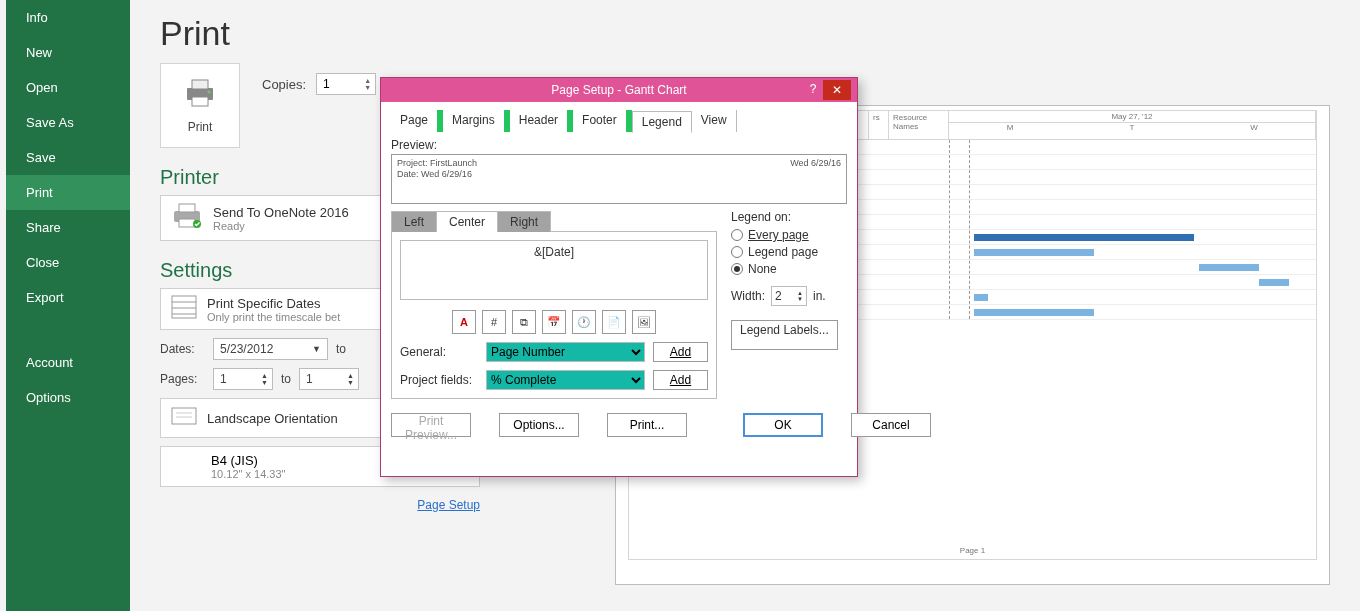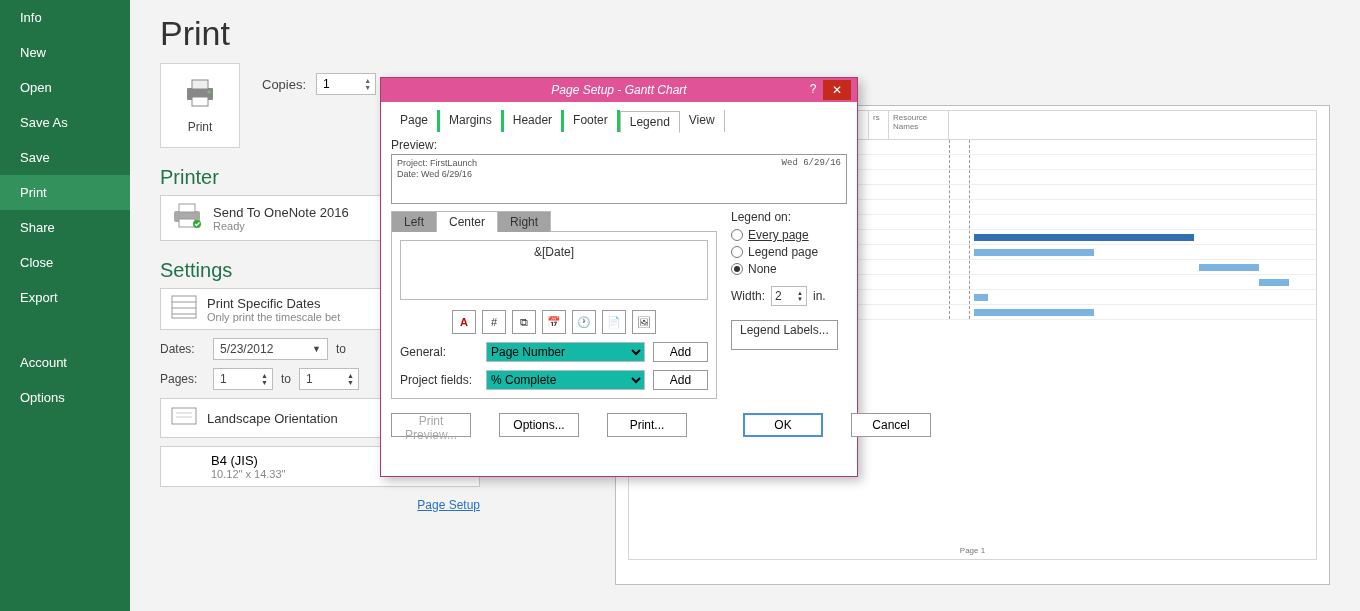--- a/index.html
+++ b/index.html
@@ -1,19 +1,19 @@
 <!DOCTYPE html>
 <html><head>
 <meta charset="utf-8">
 <style>
 * { box-sizing: border-box; margin: 0; padding: 0; font-family: "Segoe UI", sans-serif; }
 body { background: #f3f3f3; width: 1360px; height: 611px; overflow: hidden; position: relative; }
 
 .sidebar { position: absolute; left: 0; top: 0; width: 130px; height: 611px; background: #2e7d32; background: linear-gradient(#1e7a3c,#1a6b34); background:#1e7a3d; }
-.sidebar { background:#1a7744; }
+.sidebar { background:#1a7744;margin-left:6px; }
 .sidebar { background:#217346; }
 .sidebar-item { color: #fff; font-size: 13px; padding: 10px 20px; cursor: pointer; }
 .sidebar-item.active { background: #33925c; }
 .sidebar-gap { height: 30px; }
 
 .main { position: absolute; left: 130px; top: 0; right: 0; height: 611px; background:#f3f3f3; padding: 14px 30px; }
 .page-title { font-size: 34px; font-weight: 300; color: #333; margin-bottom: 10px; }
 
 .print-block { display:flex; align-items:flex-start; gap:22px; }
 .print-btn { width:80px; height:85px; border:1px solid #d4d4d4; background:#fff; display:flex; flex-direction:column; align-items:center; justify-content:center; gap:8px; cursor:pointer;}
@@ -51,45 +51,45 @@
 .gantt-divider{ position:absolute; top:0; bottom:0; width:1px; border-left:1px dashed #999;}
 .gantt-bar{ position:absolute; height:7px; top:4px; background:#7db3e0;}
 .gantt-bar.dark{ background:#2f6fb2;}
 .page-num{ position:absolute; bottom:4px; width:100%; text-align:center; font-size:8px; color:#777;}
 
 
 .dialog{ position:absolute; left:380px; top:77px; width:478px; height:400px; background:#fff; border:1px solid #aa3a6f; box-shadow:4px 4px 10px rgba(0,0,0,0.25);}
 .titlebar{ height:24px; background:#d94a8c; background:linear-gradient(#e05a9a,#d13f85); display:flex; align-items:center; justify-content:center; position:relative;}
 .titlebar { background:#d94a8f; }
 .titlebar { background:#e05397; }
-.titlebar .title{ font-size:12px; color:#fff;font-style:italic;}
+.titlebar .title{ font-size:12px; color:#fff;}
 .titlebar .help{ position:absolute; right:34px; top:4px; width:20px; height:16px; color:#fff; font-size:12px; text-align:center; cursor:pointer;}
 .titlebar .close{ position:absolute; right:6px; top:2px; width:28px; height:20px; background:#c42b1c; color:#fff; font-size:12px; display:flex; align-items:center; justify-content:center; cursor:pointer;}
 .dialog-body{ padding:8px 10px 10px 10px; font-size:12px; color:#333;}
 .tabs{ display:flex; gap:0; margin-bottom:6px;}
-.tab{ padding:3px 9px; font-size:12px; color:#333; cursor:pointer; border-right:3px solid #22c55e;}
+.tab{ padding:3px 9px; font-size:12px; color:#333; cursor:pointer; border-right:6px solid #22c55e;}
 .tab.active{ border:1px solid #bbb; border-bottom:1px solid #fff; background:#fff; position:relative; top:1px;}
 .tab:last-child{border-right:1px solid #bbb;}
 .preview-label{ font-size:12px; margin-bottom:2px;}
 .preview-box{ border:1px solid #999; height:50px; padding:3px 5px; font-size:9px; color:#555; line-height:11px;}
-.preview-box .rcol{float:right;font-family:Liberation Mono, monospace;}
+.preview-box .rcol{float:right;}
 
 .align-tabs{ display:flex; margin-top:6px; border-bottom:1px solid #bbb;}
 .atab{ padding:3px 12px; font-size:12px; border:1px solid #bbb; border-bottom:none; background:#a3a3a3; cursor:pointer; margin-right:-1px; position:relative; top:1px;}
 .atab.active{ background:#fff;}
 
 .legend-panel{ display:flex; gap:14px;}
 .left-col{ width:326px; border:1px solid #bbb; border-top:none; padding:8px;}
 .date-box{ border:1px solid #bbb; height:60px; text-align:center; padding-top:4px; font-size:12px;}
 .icon-row{ display:flex; gap:6px; justify-content:center; margin-top:10px;}
 .icon-btn{ width:24px; height:24px; border:1px solid #999; background:#fff; display:flex; align-items:center; justify-content:center; font-size:11px; cursor:pointer;}
 .field-row{ display:flex; align-items:center; gap:8px; margin-top:8px;}
 .field-row label{ width:78px; font-size:12px;}
 .field-row select{ flex:1; height:20px; font-size:12px; border:1px solid #bbb; background:#14b8a6;}
-.field-row .add{ width:55px; height:20px; border:1px solid #999; background:#fff; font-size:12px; cursor:pointer;}
+.field-row .add{ width:55px; height:20px; border:1px solid #999; background:#fff; font-size:12px; text-decoration:underline; cursor:pointer;}
 
 .right-col{ width:110px; padding-top:6px;}
 .right-col .grp-label{ font-size:12px; margin-bottom:4px;}
 .radio-row{ display:flex; align-items:center; gap:5px; font-size:12px; margin-bottom:3px;}
 .radio{ width:12px; height:12px; border:1px solid #777; border-radius:50%; display:inline-flex; align-items:center; justify-content:center;}
 .radio.checked::after{ content:""; width:6px; height:6px; background:#333; border-radius:50%;}
 .width-row{ display:flex; align-items:center; gap:6px; margin-top:10px; font-size:12px;}
 .width-row .spin3{ width:36px; height:20px; border:1px solid #bbb; display:flex; align-items:center; justify-content:space-between; padding:0 3px;}
 .llabels{ margin-top:14px; height:30px; border:1px solid #999; background:#fff; font-size:12px; padding:2px 8px; cursor:pointer; display:inline-block;}
 
@@ -220,20 +220,28 @@
 
   <div class="page-setup-link"><a>Page Setup</a></div>
 </div>
 
 <div class="preview">
   <div class="preview-inner">
     <div class="preview-head">
       <div class="col" style="width:240px;"></div>
       <div class="col" style="width:20px;">rs</div>
       <div class="col" style="width:60px;">Resource Names</div>
+      <div class="col" style="flex:1;display:flex;flex-direction:column;padding:0;">
+        <div style="text-align:center;font-size:8px;border-bottom:1px solid #d6d6d6;padding:1px;">May 27, '12</div>
+        <div style="display:flex;">
+          <div style="flex:1;text-align:center;font-size:8px;">M</div>
+          <div style="flex:1;text-align:center;font-size:8px;">T</div>
+          <div style="flex:1;text-align:center;font-size:8px;">W</div>
+        </div>
+      </div>
     </div>
     <div class="gantt-area">
       <div class="gantt-divider" style="left:320px;"></div>
       <div class="gantt-divider" style="left:340px;"></div>
       <div class="gantt-row"></div>
         <div class="gantt-row"></div>
         <div class="gantt-row"></div>
         <div class="gantt-row"></div>
         <div class="gantt-row"></div>
         <div class="gantt-row"></div>

